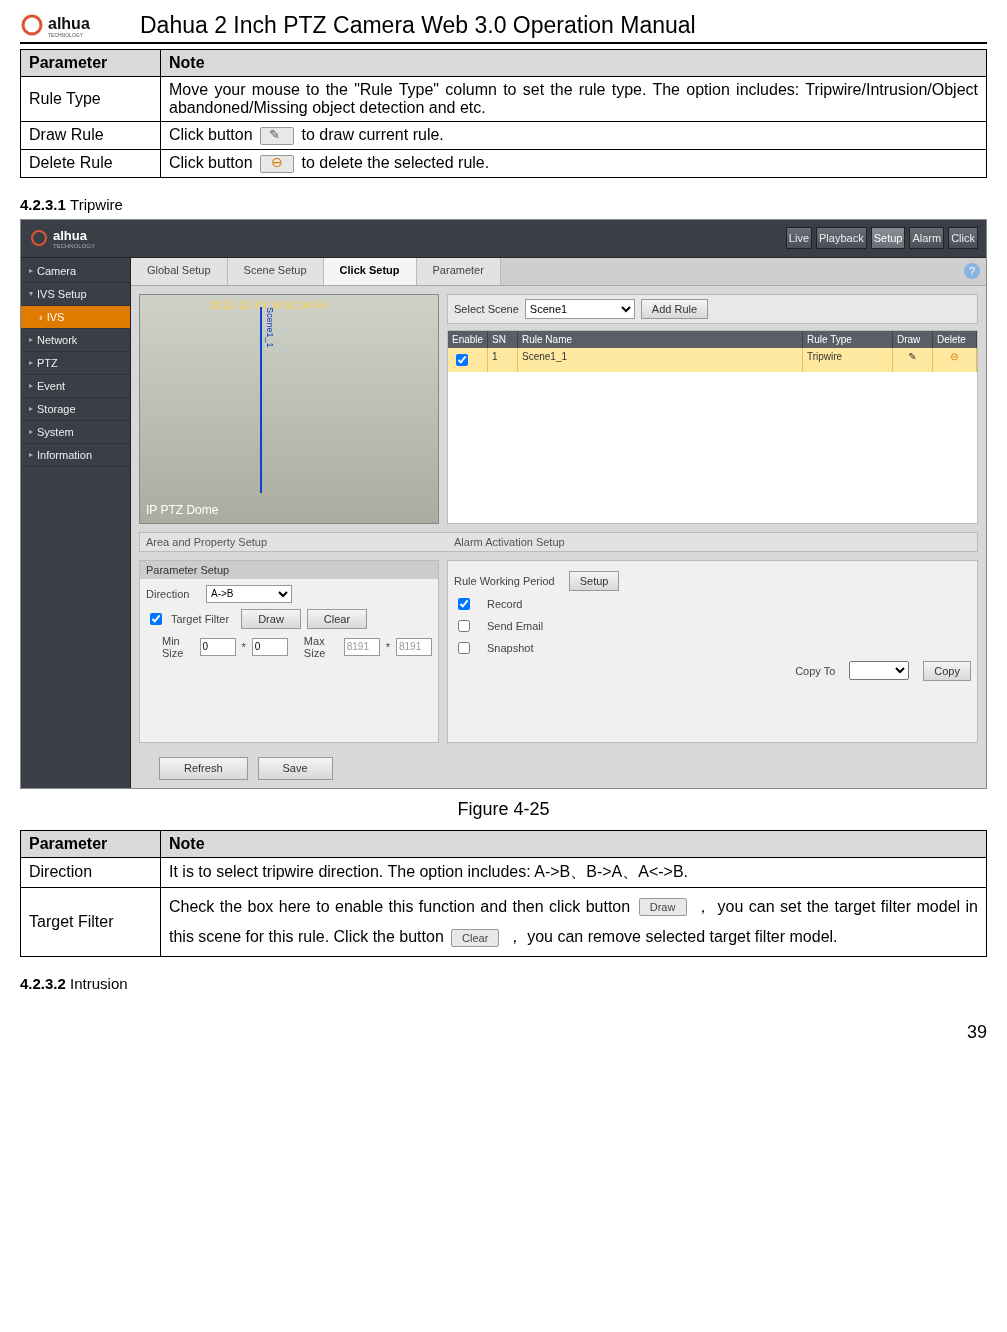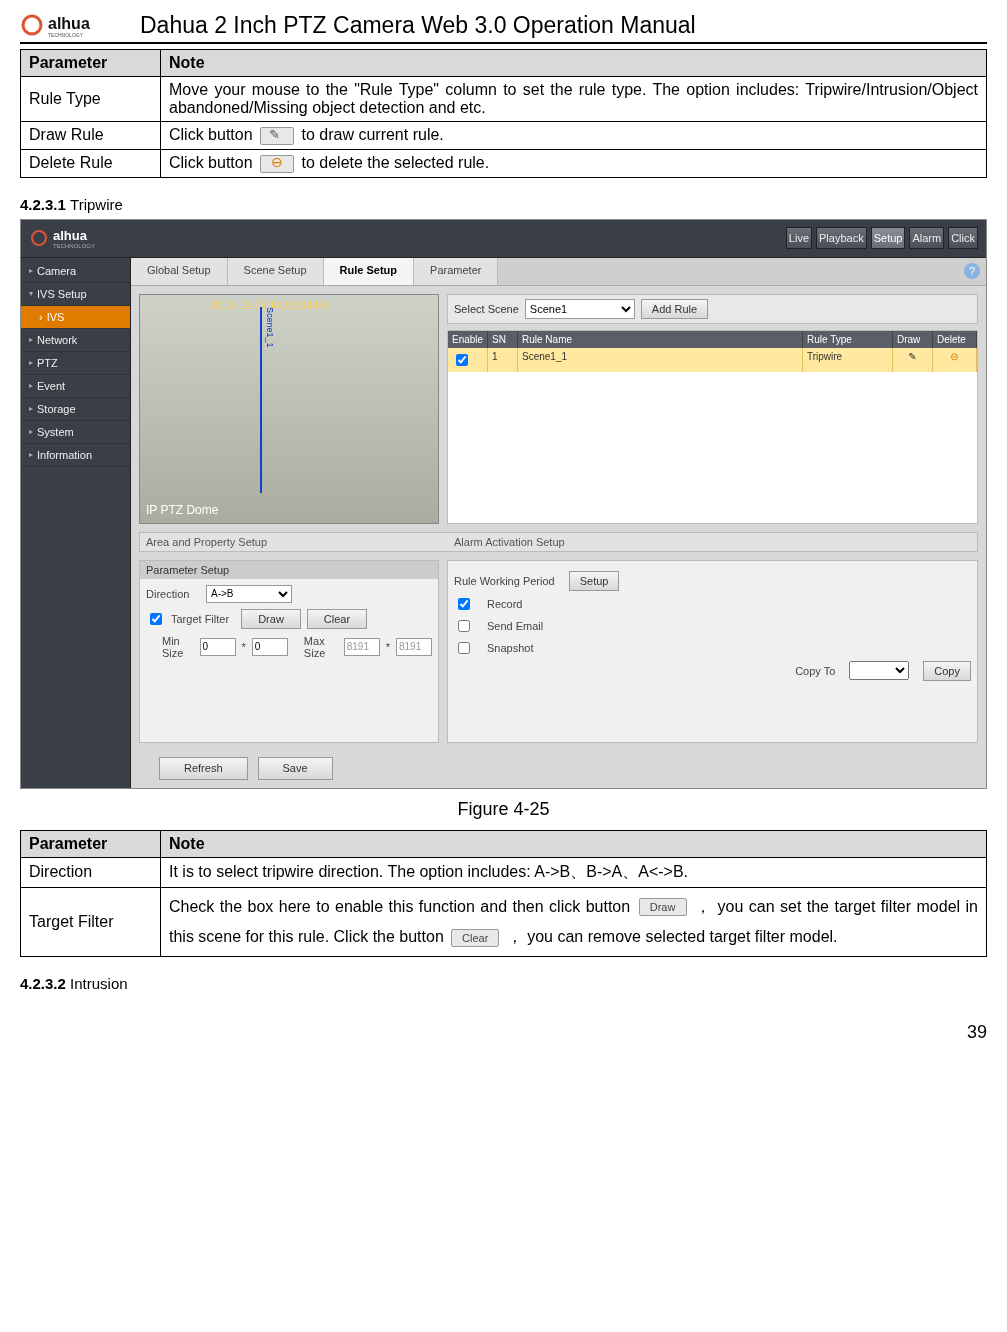--- a/index.html
+++ b/index.html
@@ -382,21 +382,21 @@
         </div>
       <div class="sb-item">
           <span class="arrow">▸</span>
           <span>Information</span>
         </div>
     </div>
     <div class="ui-main">
       <div class="ui-subtabs">
         <div class="stab">Global Setup</div>
         <div class="stab">Scene Setup</div>
-        <div class="stab active">Rule Setup</div>
+        <div class="stab active">Click Setup</div>
         <div class="stab">Parameter</div>
         <div class="help">?</div>
       </div>
       <div class="ui-content">
         <div class="video-preview">
           <div class="ts">2013-12-19 14:51:04 Fri</div>
           <div class="vline"></div>
           <div class="scene-label">Scene1_1</div>
           <div class="overlay-text">IP PTZ Dome</div>
         </div>

